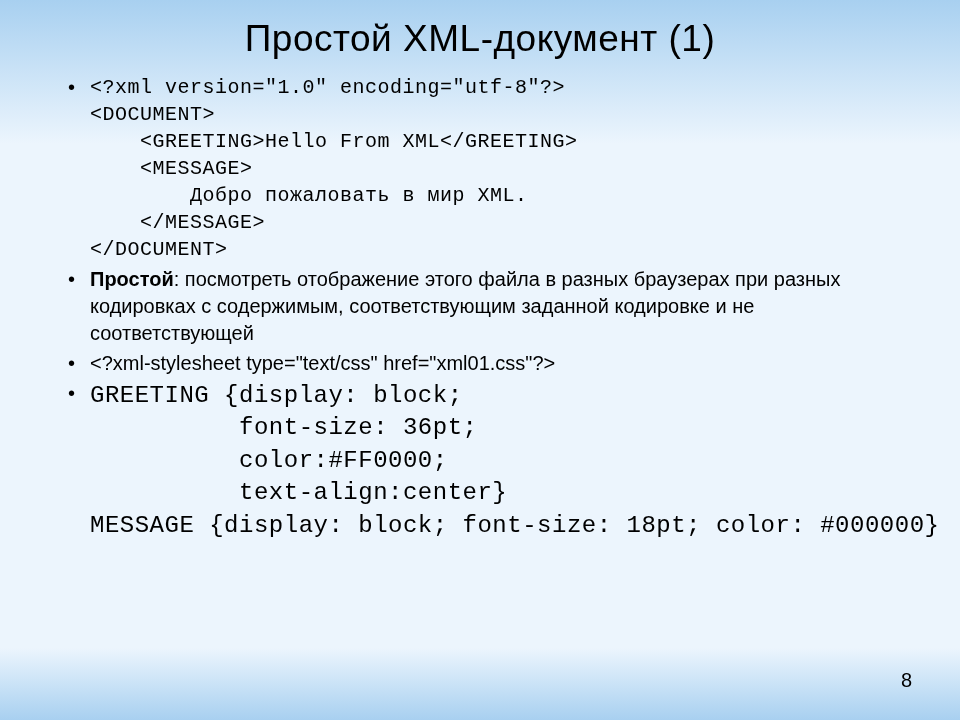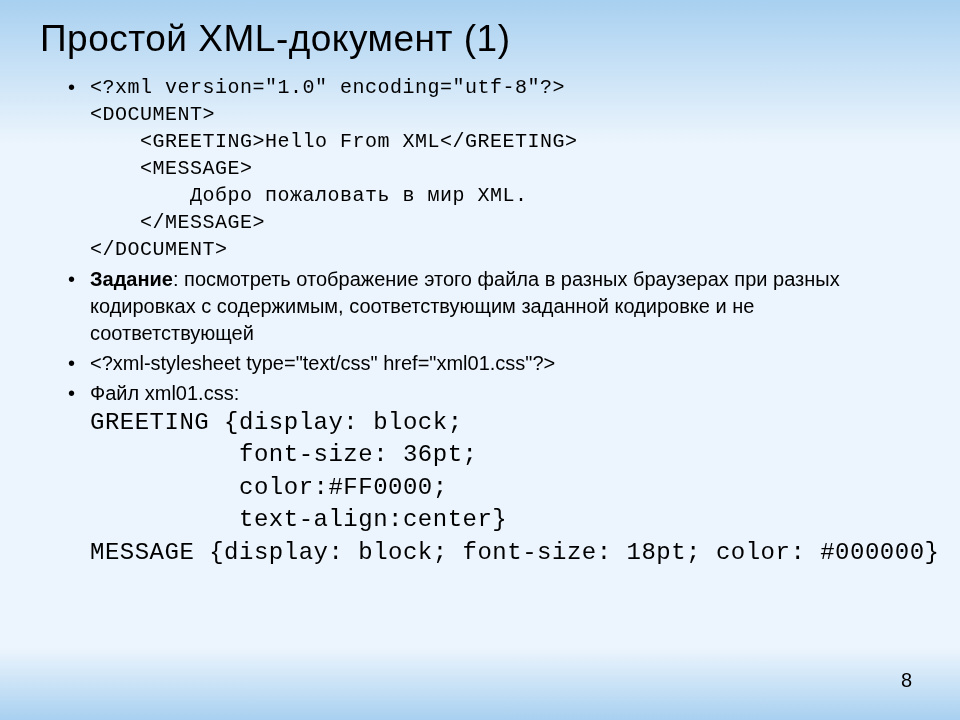--- a/index.html
+++ b/index.html
@@ -13,21 +13,21 @@
     background: linear-gradient(to bottom, #a8d0f0 0%, #ecf5fd 20%, #ecf5fd 90%, #a8d0f0 100%);
     font-family: Arial, "Helvetica", sans-serif;
     color: #000;
     position: relative;
   }
   .slide {
     padding: 18px 40px 0 40px;
   }
   h1.title {
     margin: 0 0 14px 0;
-    text-align: left;
+    text-align: center;
     font-weight: normal;
     font-size: 37px;
     letter-spacing: 0.5px;
   }
   ul.bullets {
     list-style: none;
     margin: 0;
     padding: 0 0 0 28px;
   }
   ul.bullets > li {
@@ -83,30 +83,29 @@
 &lt;DOCUMENT&gt;
     &lt;GREETING&gt;Hello From XML&lt;/GREETING&gt;
     &lt;MESSAGE&gt;
         Добро пожаловать в мир XML.
     &lt;/MESSAGE&gt;
 &lt;/DOCUMENT&gt;</span>
     </li>
 
 
     <li>
-      <span class="bold">Задание</span><span>: посмотреть отображение этого файла в разных браузерах при разных кодировках с содержимым, соответствующим заданной кодировке и не соответствующей</span>
+      <span class="bold">Простой</span><span>: посмотреть отображение этого файла в разных браузерах при разных кодировках с содержимым, соответствующим заданной кодировке и не соответствующей</span>
     </li>
 
 
     <li>
       <span>&lt;?xml-stylesheet type="text/css" href="xml01.css"?&gt;</span>
     </li>
 
     <li>
-      <span>Файл xml01.css:</span>
       <span class="cssblock">GREETING {display: block;
           font-size: 36pt;
           color:#FF0000;
           text-align:center}
 MESSAGE {display: block; font-size: 18pt; color: #000000}</span>
     </li>
 
   </ul>
 </div>
 

